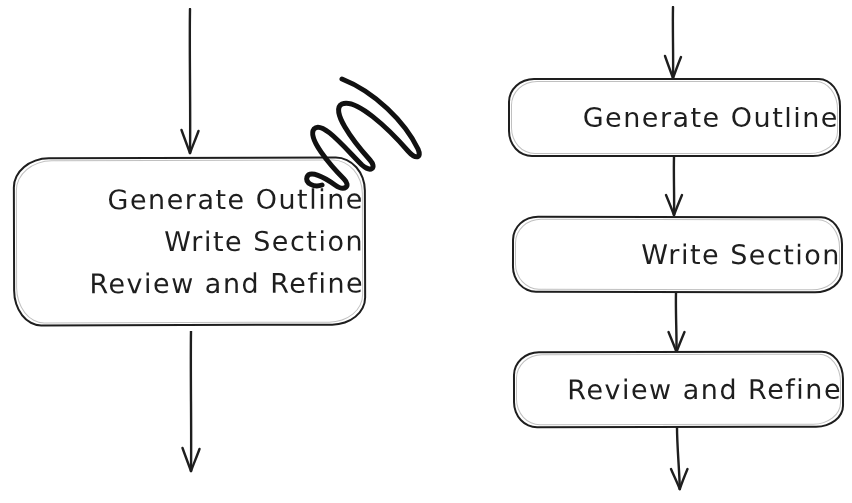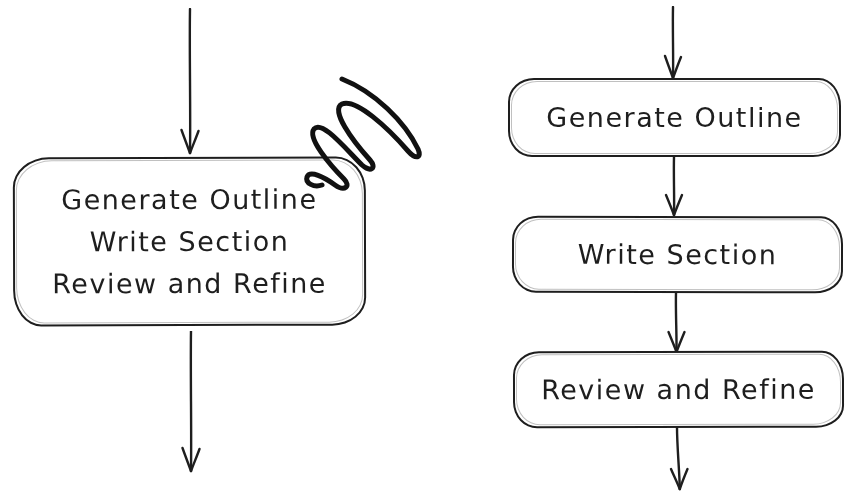--- a/index.html
+++ b/index.html
@@ -16,21 +16,21 @@
     font-family: "DejaVu Sans", "Liberation Sans", sans-serif;
     color: #1e1e1e;
   }
   .flow-node {
     position: absolute;
     box-sizing: border-box;
     border: 2px solid #1e1e1e;
     background: #ffffff;
     display: flex;
     flex-direction: column;
-    align-items: center;
+    align-items: flex-end;
     justify-content: center;
     text-align: center;
     color: #1e1e1e;
   }
   
   .flow-node::after {
     content: "";
     position: absolute;
     inset: 1px;
     border: 1px solid rgba(30,30,30,0.28);

